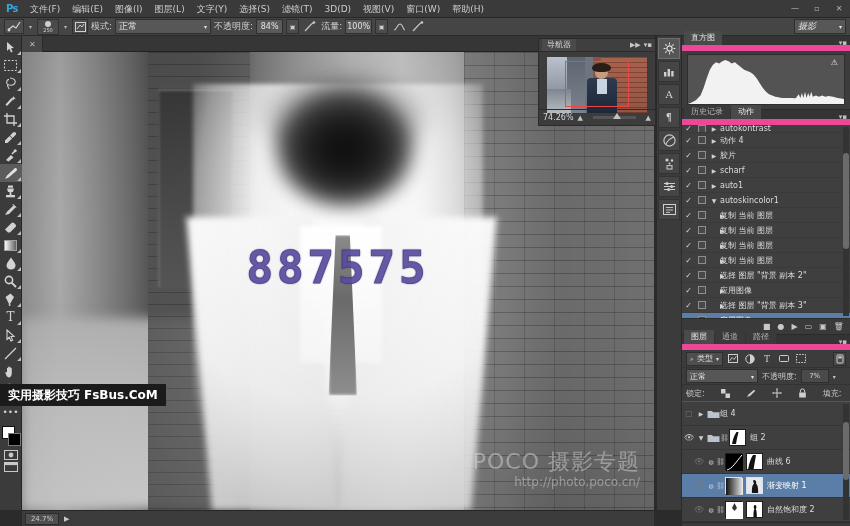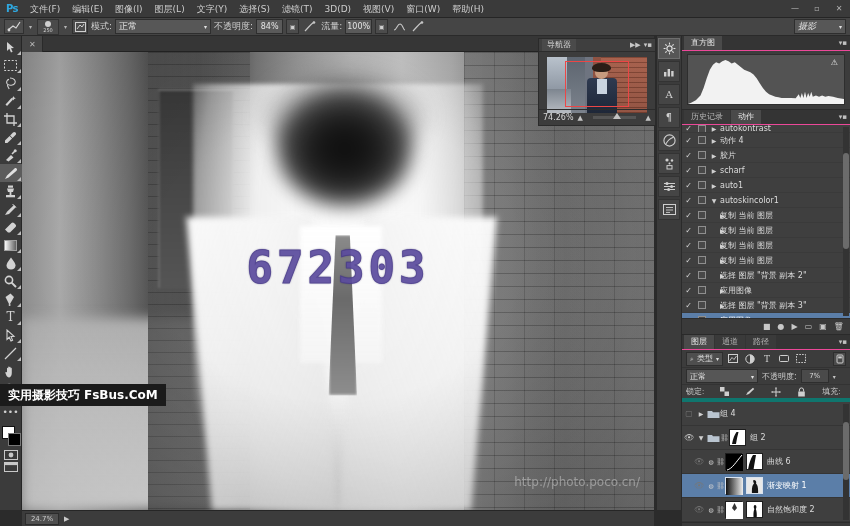--- a/index.html
+++ b/index.html
@@ -265,21 +265,21 @@
     display:flex; align-items:center; justify-content:center; color:#d0d0d0;
   }
   .dock-ic.sel { background:#565656; border-color:#6e6e6e; }
 
   
   .rightcol { position:absolute; left:682px; top:36px; width:168px; height:474px; background:#3b3b3b; }
 
   .panel { background:#3c3c3c; border-bottom:1px solid #2a2a2a; }
   .panel-tabs {
     height: 15px; background:#343434; display:flex; align-items:flex-end; padding-left:2px;
-    border-bottom:1px solid #ec4899; position:relative;
+    border-bottom:6px solid #ec4899; position:relative;
   }
   .ptab {
     height: 14px; line-height:14px; padding:0 7px; font-size:8px; color:#b4b4b4;
     background:#3a3a3a; margin-right:1px;
   }
   .ptab.active { background:#4a4a4a; color:#e8e8e8; }
   .pmenu { position:absolute; right:3px; top:3px; font-size:7px; color:#c0c0c0; }
 
   
   .histo-body { height: 58px; padding: 3px 5px 4px 5px; }
@@ -325,21 +325,21 @@
   }
   .blend-sel {
     width: 72px; height:14px; background:#565656; border:1px solid #2e2e2e;
     display:flex; align-items:center; justify-content:space-between; padding:0 3px;
     font-size:8px; color:#e2e2e2;
   }
   .small-lab { font-size:8px; color:#cacaca; white-space:nowrap; }
   .small-val { width:28px; height:14px; background:#4a4a4a; border:1px solid #2e2e2e;
                display:flex;align-items:center;justify-content:center; font-size:7px; color:#d8d8d8;}
   .layers-lock {
-    height: 17px; display:flex; align-items:center; gap:16px; padding:0 4px; border-bottom:4px solid #0f766e;font-family:Liberation Serif, serif;
+    height: 17px; display:flex; align-items:center; gap:16px; padding:0 4px; border-bottom:1px solid #0f766e;
   }
   .lock-ic { width:12px;height:13px;display:flex;align-items:center;justify-content:center;color:#cdcdcd;font-size:8px;}
 
   .layers-list { height: 120px; overflow:hidden; position:relative; background:#3f3f3f; }
   .layer-row {
     height: 24px; display:flex; align-items:center; border-bottom:1px solid #353535;
     font-size:8px; color:#dcdcdc; padding-right:9px;
   }
   .layer-row.sel { background:#5b7ea8; color:#fff; }
   .lr-eye { width:14px; text-align:center; color:#cfcfcf; font-size:8px;}
@@ -595,22 +595,23 @@
       <div class="bg-brick"></div>
       <div class="subject"></div>
       <div class="suit-l"></div>
       <div class="suit-r"></div>
       <div class="shirt"></div>
       <div class="tie"></div>
       <div class="hair-blur"></div>
       <div class="head-blur"></div>
       <div class="vignette"></div>
     </div>
-    <div class="overlay-digits">672303</div>
+    <div class="overlay-digits">887575</div>
     <div class="poco-wm">
+      <div class="l1">POCO 摄影专题</div>
       <div class="l2">http://photo.poco.cn/</div>
     </div>
   </div>
 
   <div class="canvas-status">
     <div class="status-zoom">24.7%</div>
     <span class="status-arrow">▶</span>
   </div>
 
   <div class="fsbus-wm">

